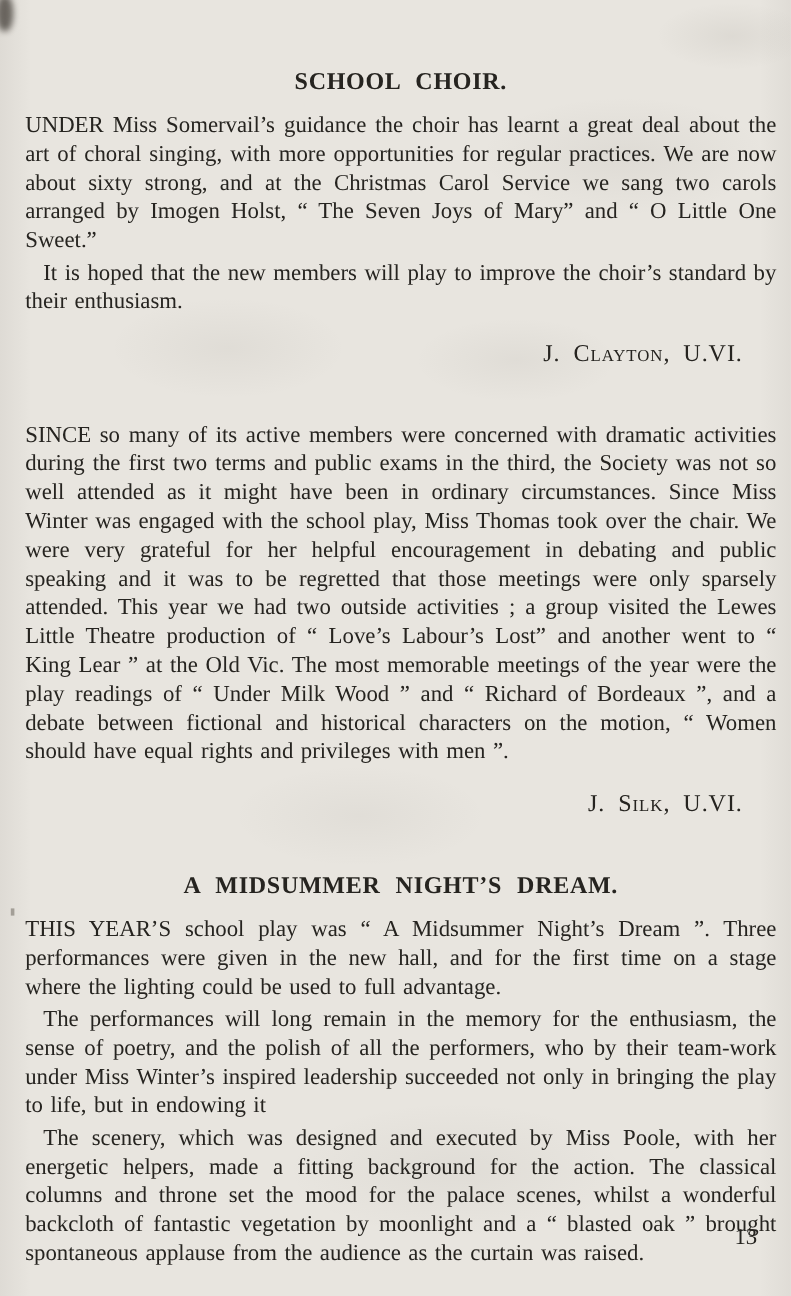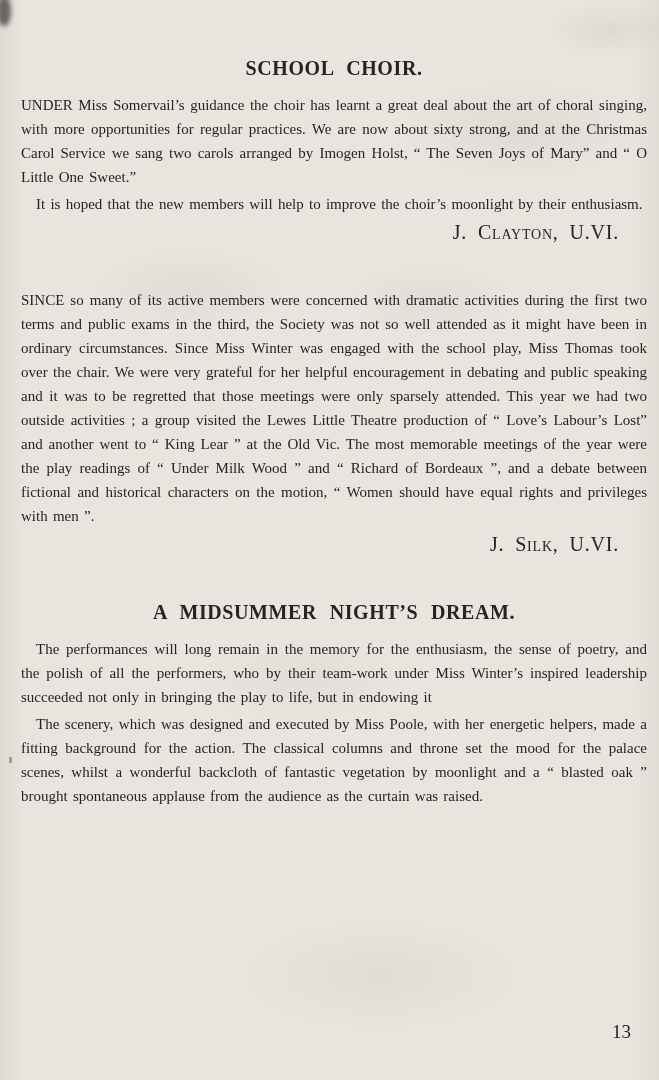--- a/index.html
+++ b/index.html
@@ -32,37 +32,37 @@
   .section-heading {
     text-align: center;
     font-weight: bold;
     font-size: 20px;
     line-height: 24px;
     letter-spacing: 0.6px;
     word-spacing: 7px;
     margin: 0 0 13px 0;
   }
   .body-para {
-    font-size: 15px;
+    font-size: 19px;
     line-height: 24px;
     text-align: justify;
     margin: 0;
     word-spacing: 1.5px;
   }
   .body-para + .body-para { margin-top: 3px; }
   .body-para.indent { text-indent: 15px; }
   .signature {
     text-align: right;
     font-variant: small-caps;
     font-size: 20px;
     line-height: 24px;
     letter-spacing: 0.8px;
     word-spacing: 5px;
     padding-right: 28px;
-    margin-top: 4px;
+    margin-top: 19px;
   }
   .page-number {
     position: absolute;
     right: 28px;
     bottom: 36px;
     font-size: 19px;
     line-height: 24px;
   }
   
   .mark-corner-tl {
@@ -87,30 +87,31 @@
 <body>
 
 <div class="mark-corner-tl"></div>
 <div class="speck-left"></div>
 
 <div class="page">
 
   <div class="section">
     <h2 class="section-heading">SCHOOL CHOIR.</h2>
     <p class="body-para">UNDER Miss Somervail’s guidance the choir has learnt a great deal about the art of choral singing, with more opportunities for regular practices.  We are now about sixty strong, and at the Christmas Carol Service we sang two carols arranged by Imogen Holst, “ The Seven Joys of Mary” and “ O Little One Sweet.”</p>
-    <p class="body-para indent">It is hoped that the new members will help to improve the choir’s moonlight by their enthusiasm.</p>
+    <p class="body-para indent">It is hoped that the new members will play to improve the choir’s standard by their enthusiasm.</p>
     <div class="signature">J. Clayton, U.VI.</div>
   </div>
 
   <div class="section">
     <p class="body-para">SINCE so many of its active members were concerned with dramatic activities during the first two terms and public exams in the third, the Society was not so well attended as it might have been in ordinary circumstances.  Since Miss Winter was engaged with the school play, Miss Thomas took over the chair.  We were very grateful for her helpful encouragement in debating and public speaking and it was to be regretted that those meetings were only sparsely attended.  This year we had two outside activities ;  a group visited the Lewes Little Theatre production of “ Love’s Labour’s Lost” and another went to “ King Lear ” at the Old Vic.  The most memorable meetings of the year were the play readings of “ Under Milk Wood ” and “ Richard of Bordeaux ”, and a debate between fictional and historical characters on the motion, “ Women should have equal rights and privileges with men ”.</p>
     <div class="signature">J. Silk, U.VI.</div>
   </div>
 
   <div class="section">
     <h2 class="section-heading">A MIDSUMMER NIGHT’S DREAM.</h2>
+    <p class="body-para">THIS YEAR’S school play was “ A Midsummer Night’s Dream ”. Three performances were given in the new hall, and for the first time on a stage where the lighting could be used to full advantage.</p>
     <p class="body-para indent">The performances will long remain in the memory for the enthusiasm, the sense of poetry, and the polish of all the performers, who by their team-work under Miss Winter’s inspired leadership succeeded not only in bringing the play to life, but in endowing it</p>
     <p class="body-para indent">The scenery, which was designed and executed by Miss Poole, with her energetic helpers, made a fitting background for the action.  The classical columns and throne set the mood for the palace scenes, whilst a wonderful backcloth of fantastic vegetation by moonlight and a “ blasted oak ” brought spontaneous applause from the audience as the curtain was raised.</p>
   </div>
 
   <div class="page-number">13</div>
 
 </div>
 
 </body></html>

